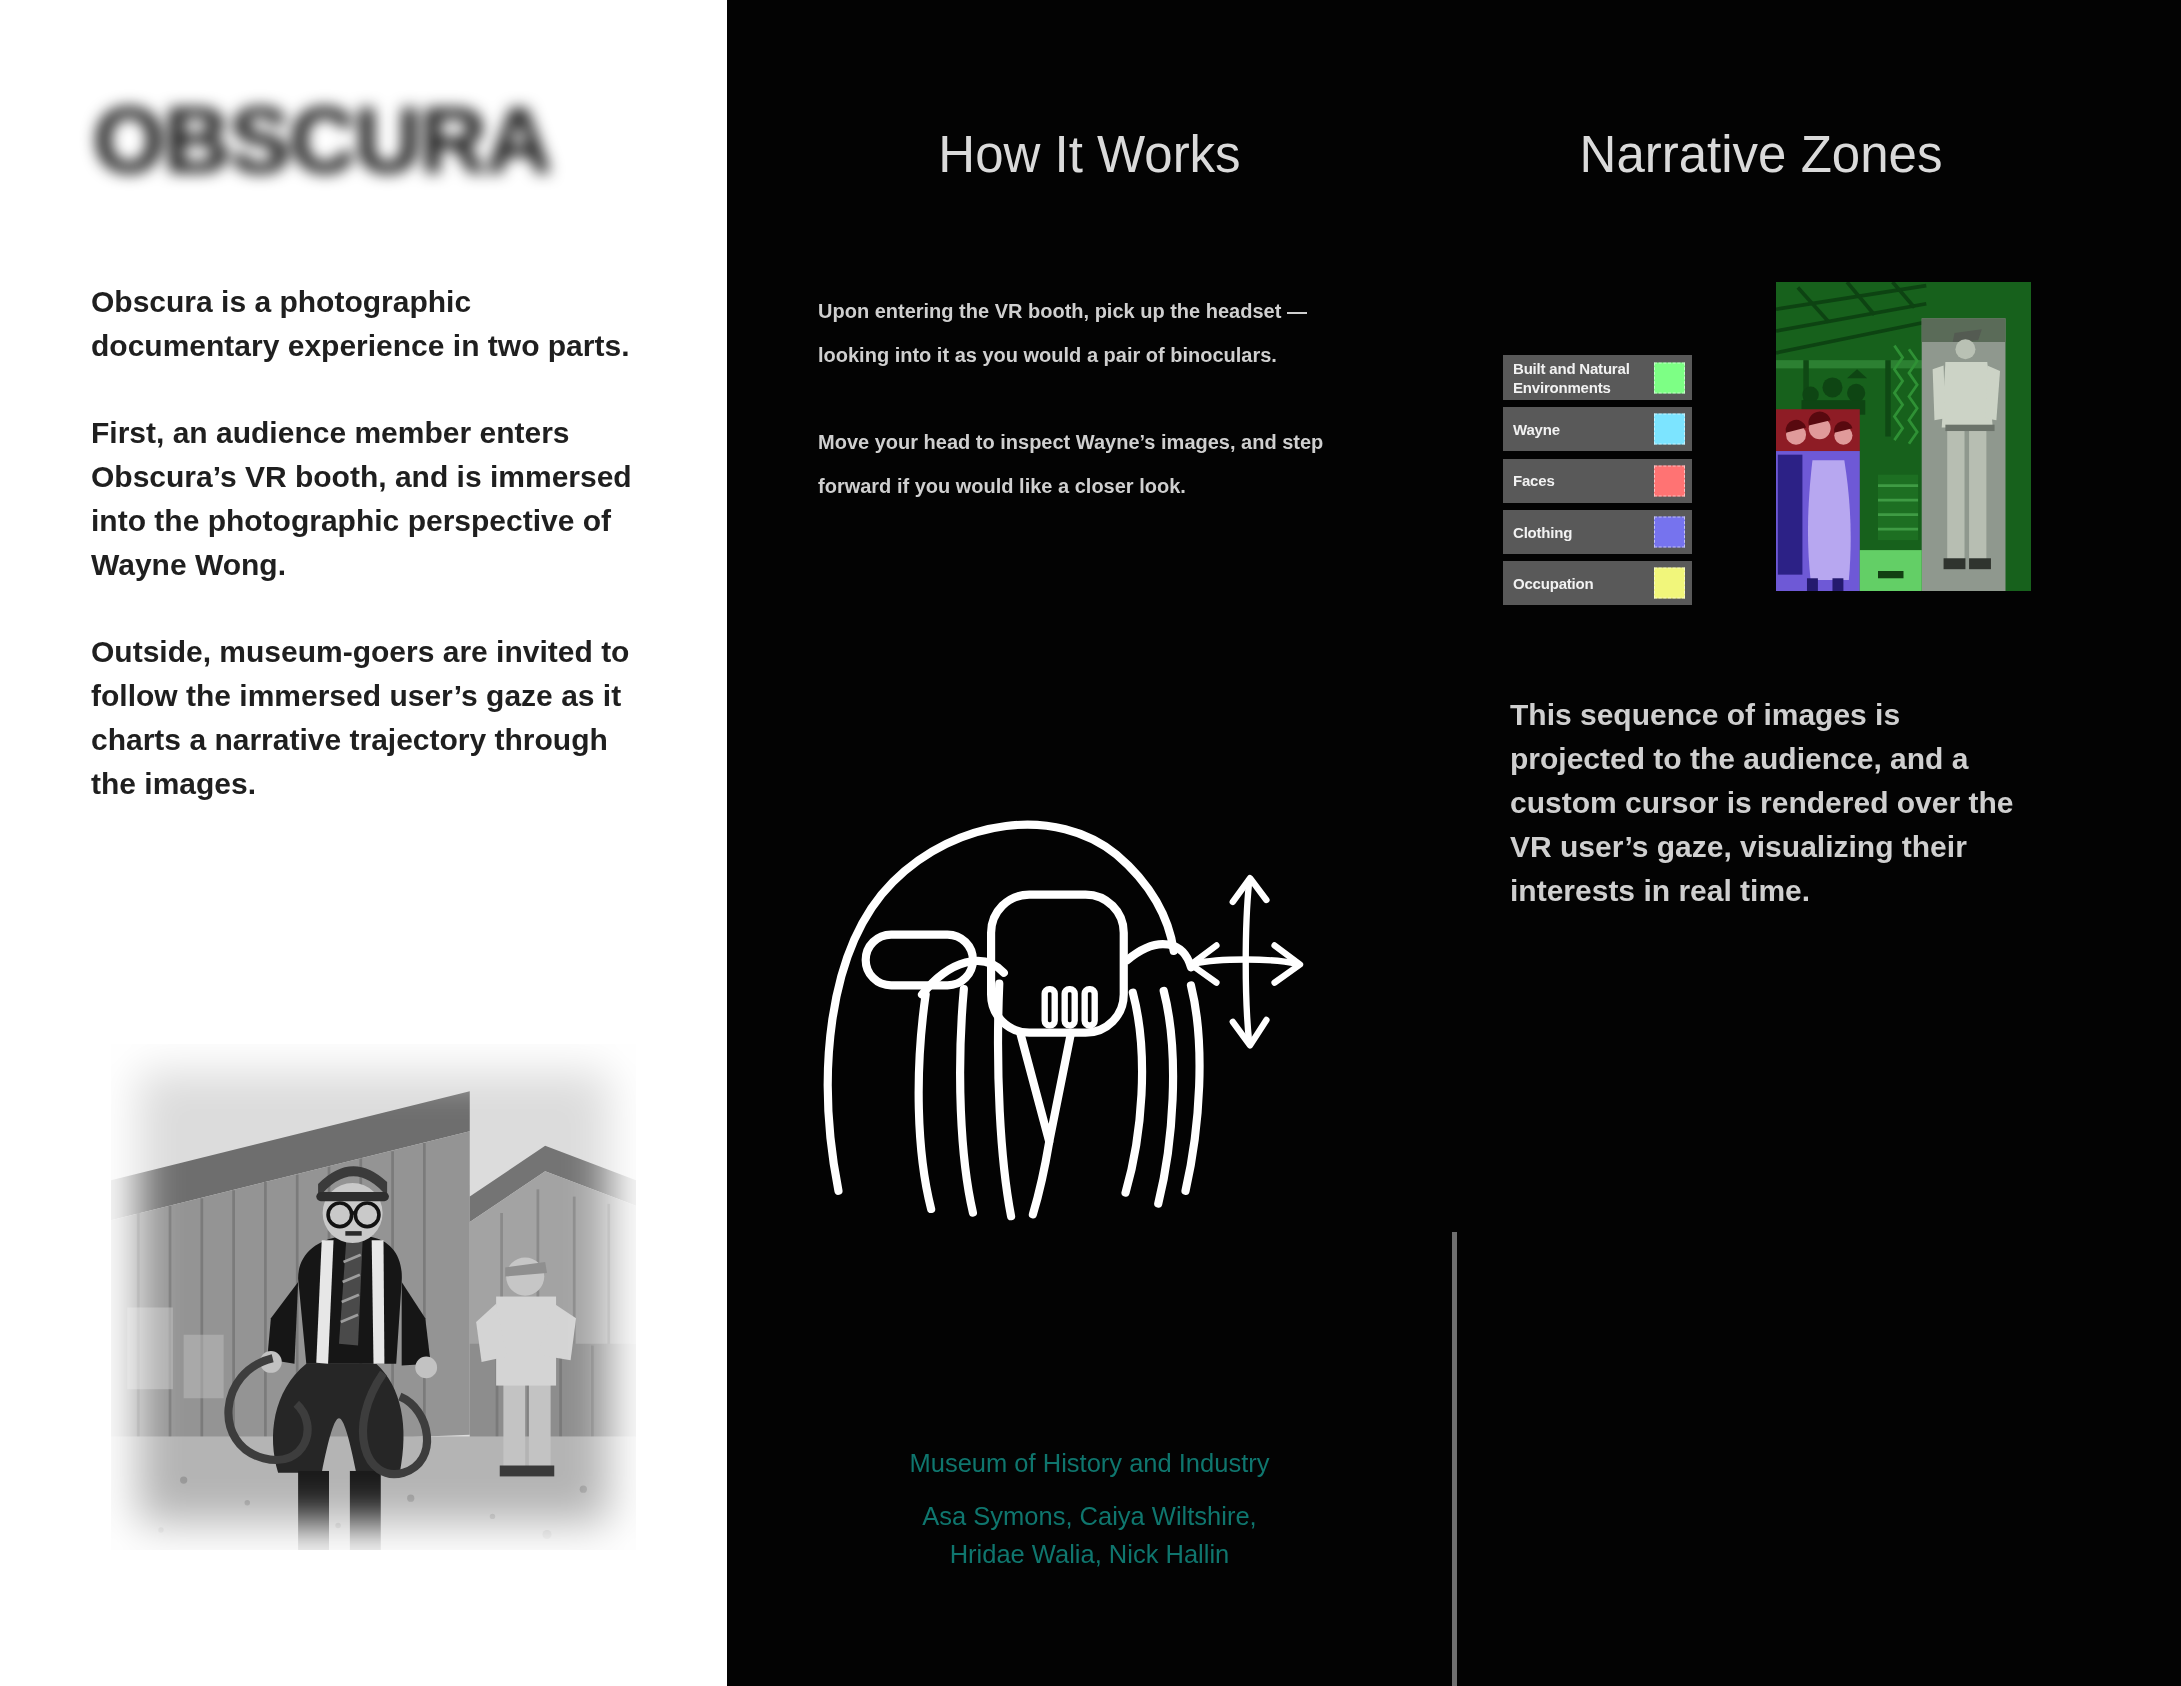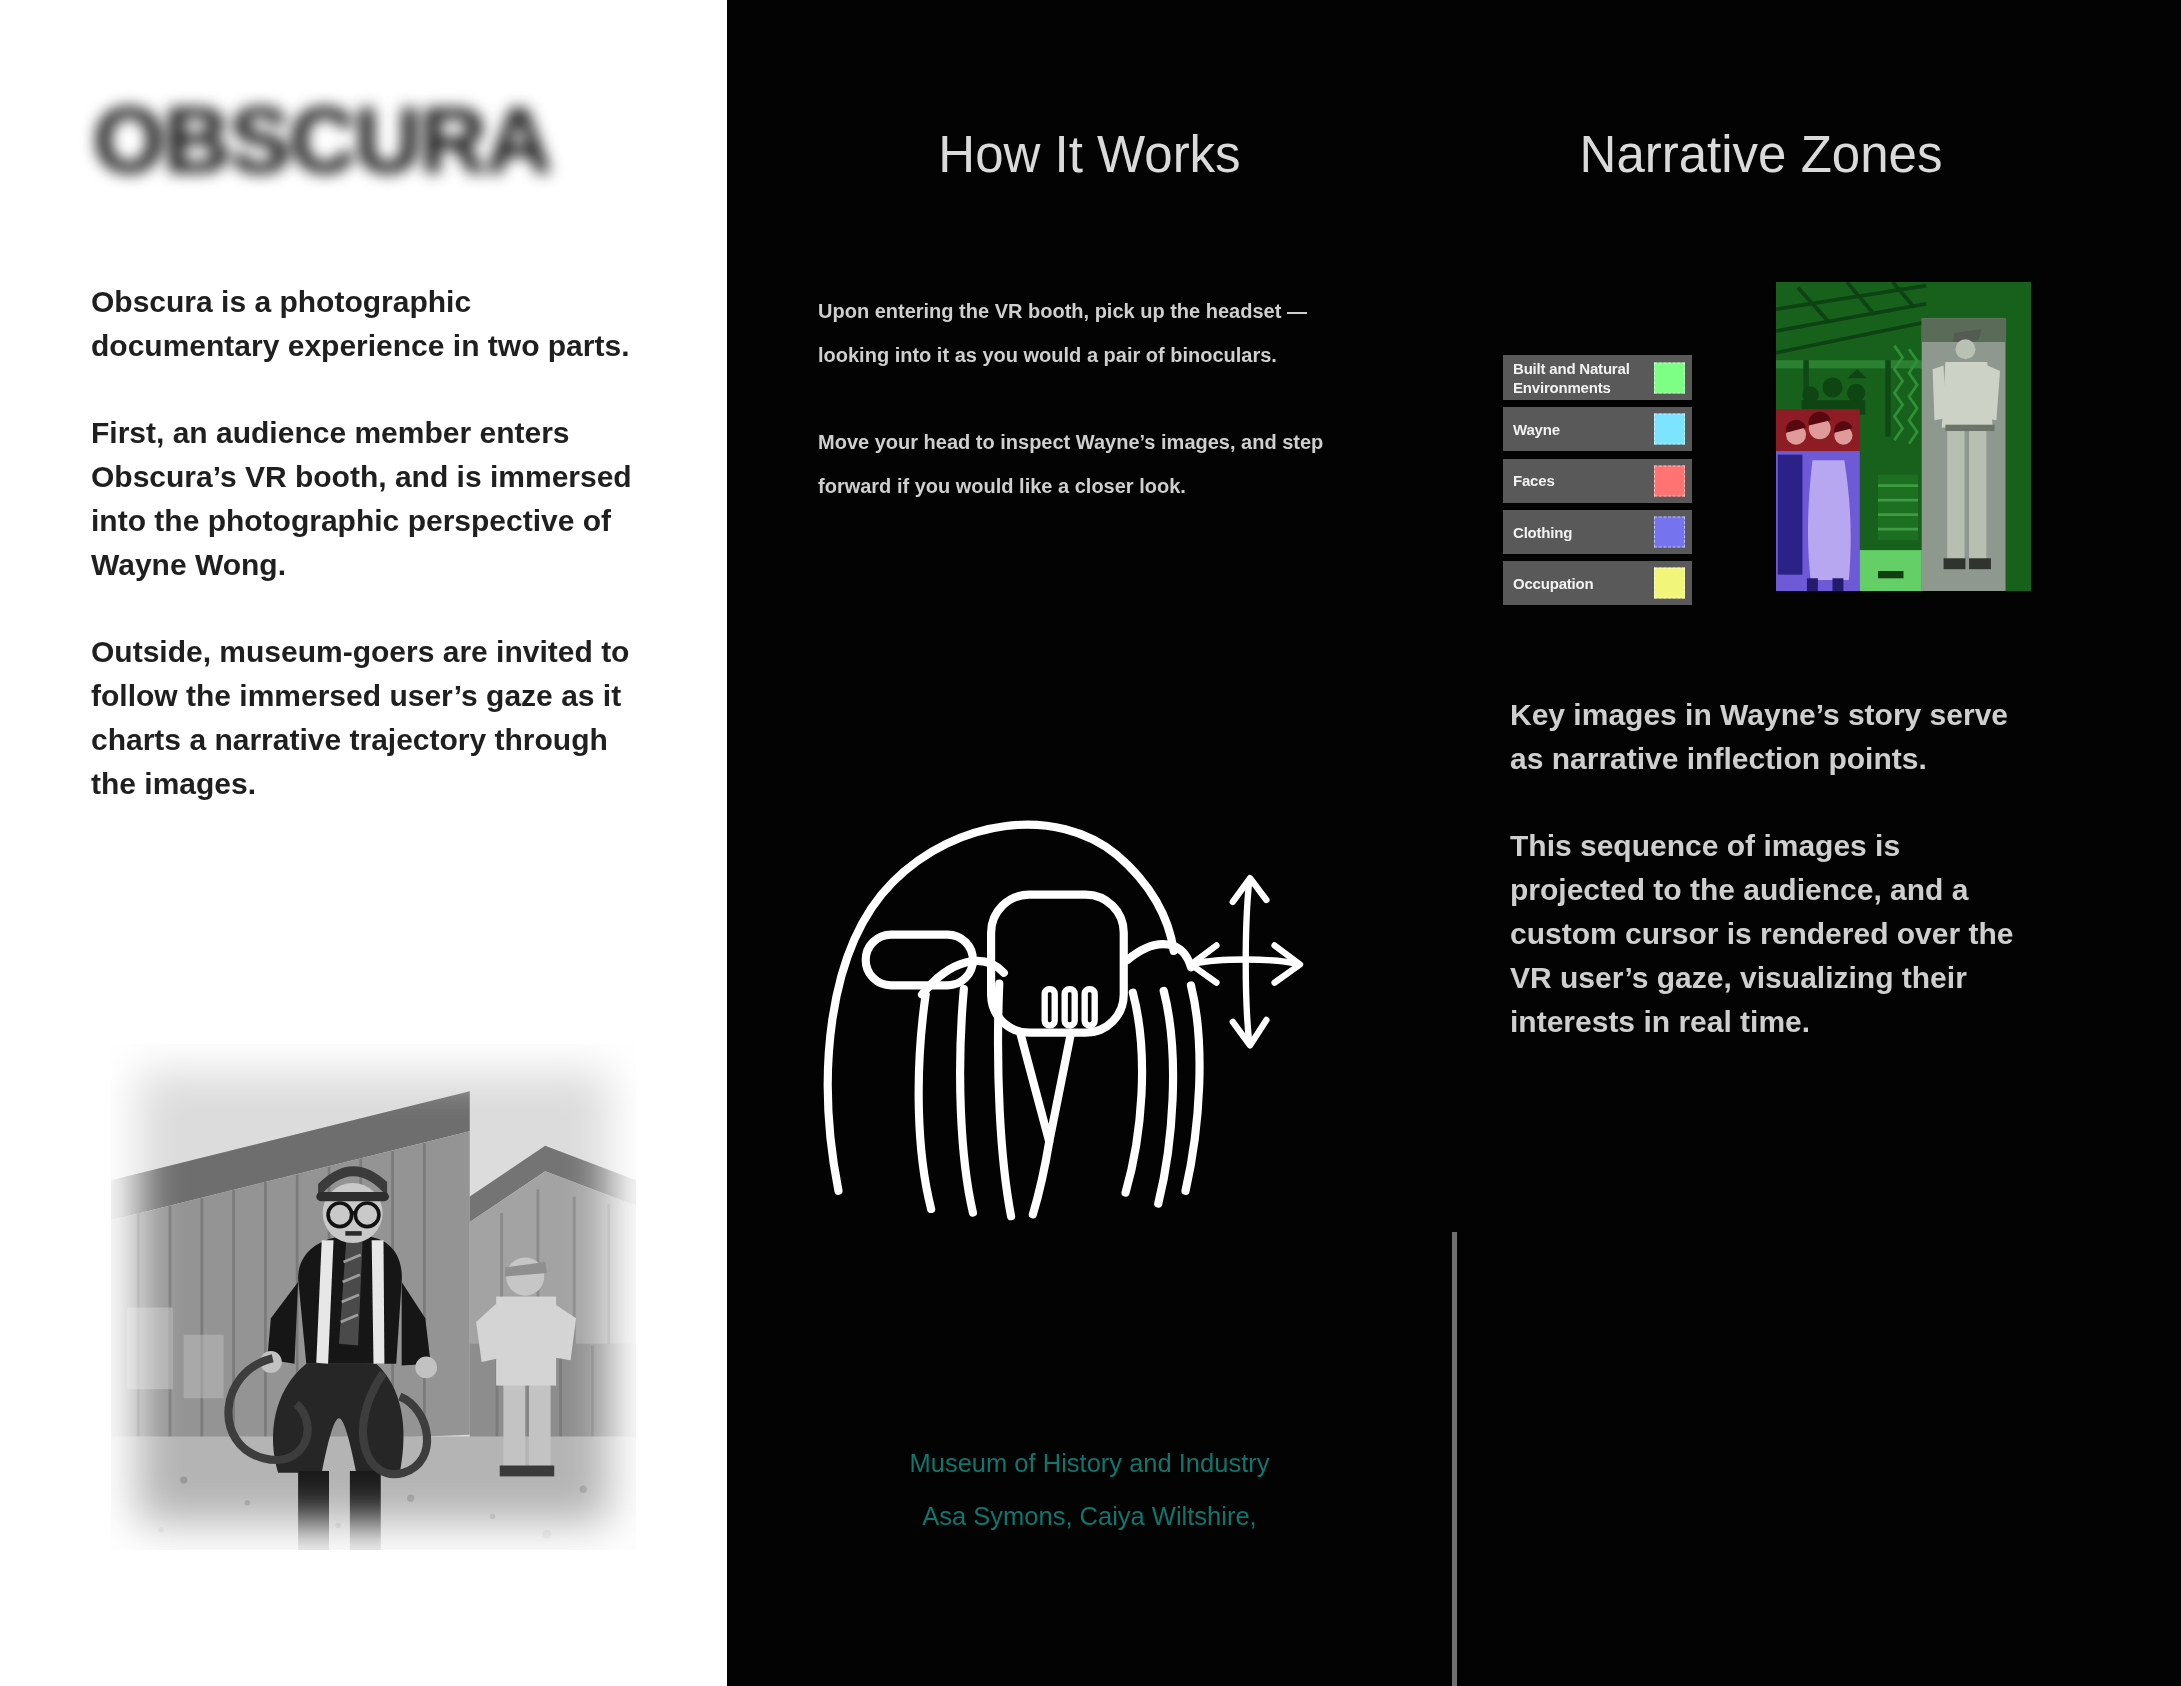--- a/index.html
+++ b/index.html
@@ -202,20 +202,21 @@
           <path d="M420,182 C446,176 506,176 532,182"></path>
           <path d="M444,162 L416,183 L444,203"></path>
           <path d="M508,162 L536,183 L508,203"></path>
         </g>
       </svg>
     </div>
 
     <div class="credits">
       <div class="museum">Museum of History and Industry</div>
       <div>Asa Symons, Caiya Wiltshire,</div>
+      <div>Hridae Walia, Nick Hallin</div>
     </div>
   </div>
 
   <div class="divider"></div>
 
   <div class="panel-right">
     <div class="panel-title">Narrative Zones</div>
 
     <div class="legend">
       <div class="legend-row">
@@ -309,19 +310,18 @@
           <rect x="34" y="326" width="12" height="14" fill="#241a6e"></rect>
           <rect x="62" y="326" width="12" height="14" fill="#241a6e"></rect>
         </g>
 
         <rect x="92" y="295" width="68" height="45" fill="#63cf66"></rect>
         <rect x="112" y="318" width="28" height="8" fill="#123f12"></rect>
       </svg>
     </div>
 
     <div class="right-text">
-      <p>Key images in Wayne’s story serve as narrative inflection points.</p>
       <p>This sequence of images is projected to the audience, and a custom cursor is rendered over the VR user’s gaze, visualizing their interests in real time.</p>
     </div>
   </div>
 
 </div>
 
 
 </body></html>

